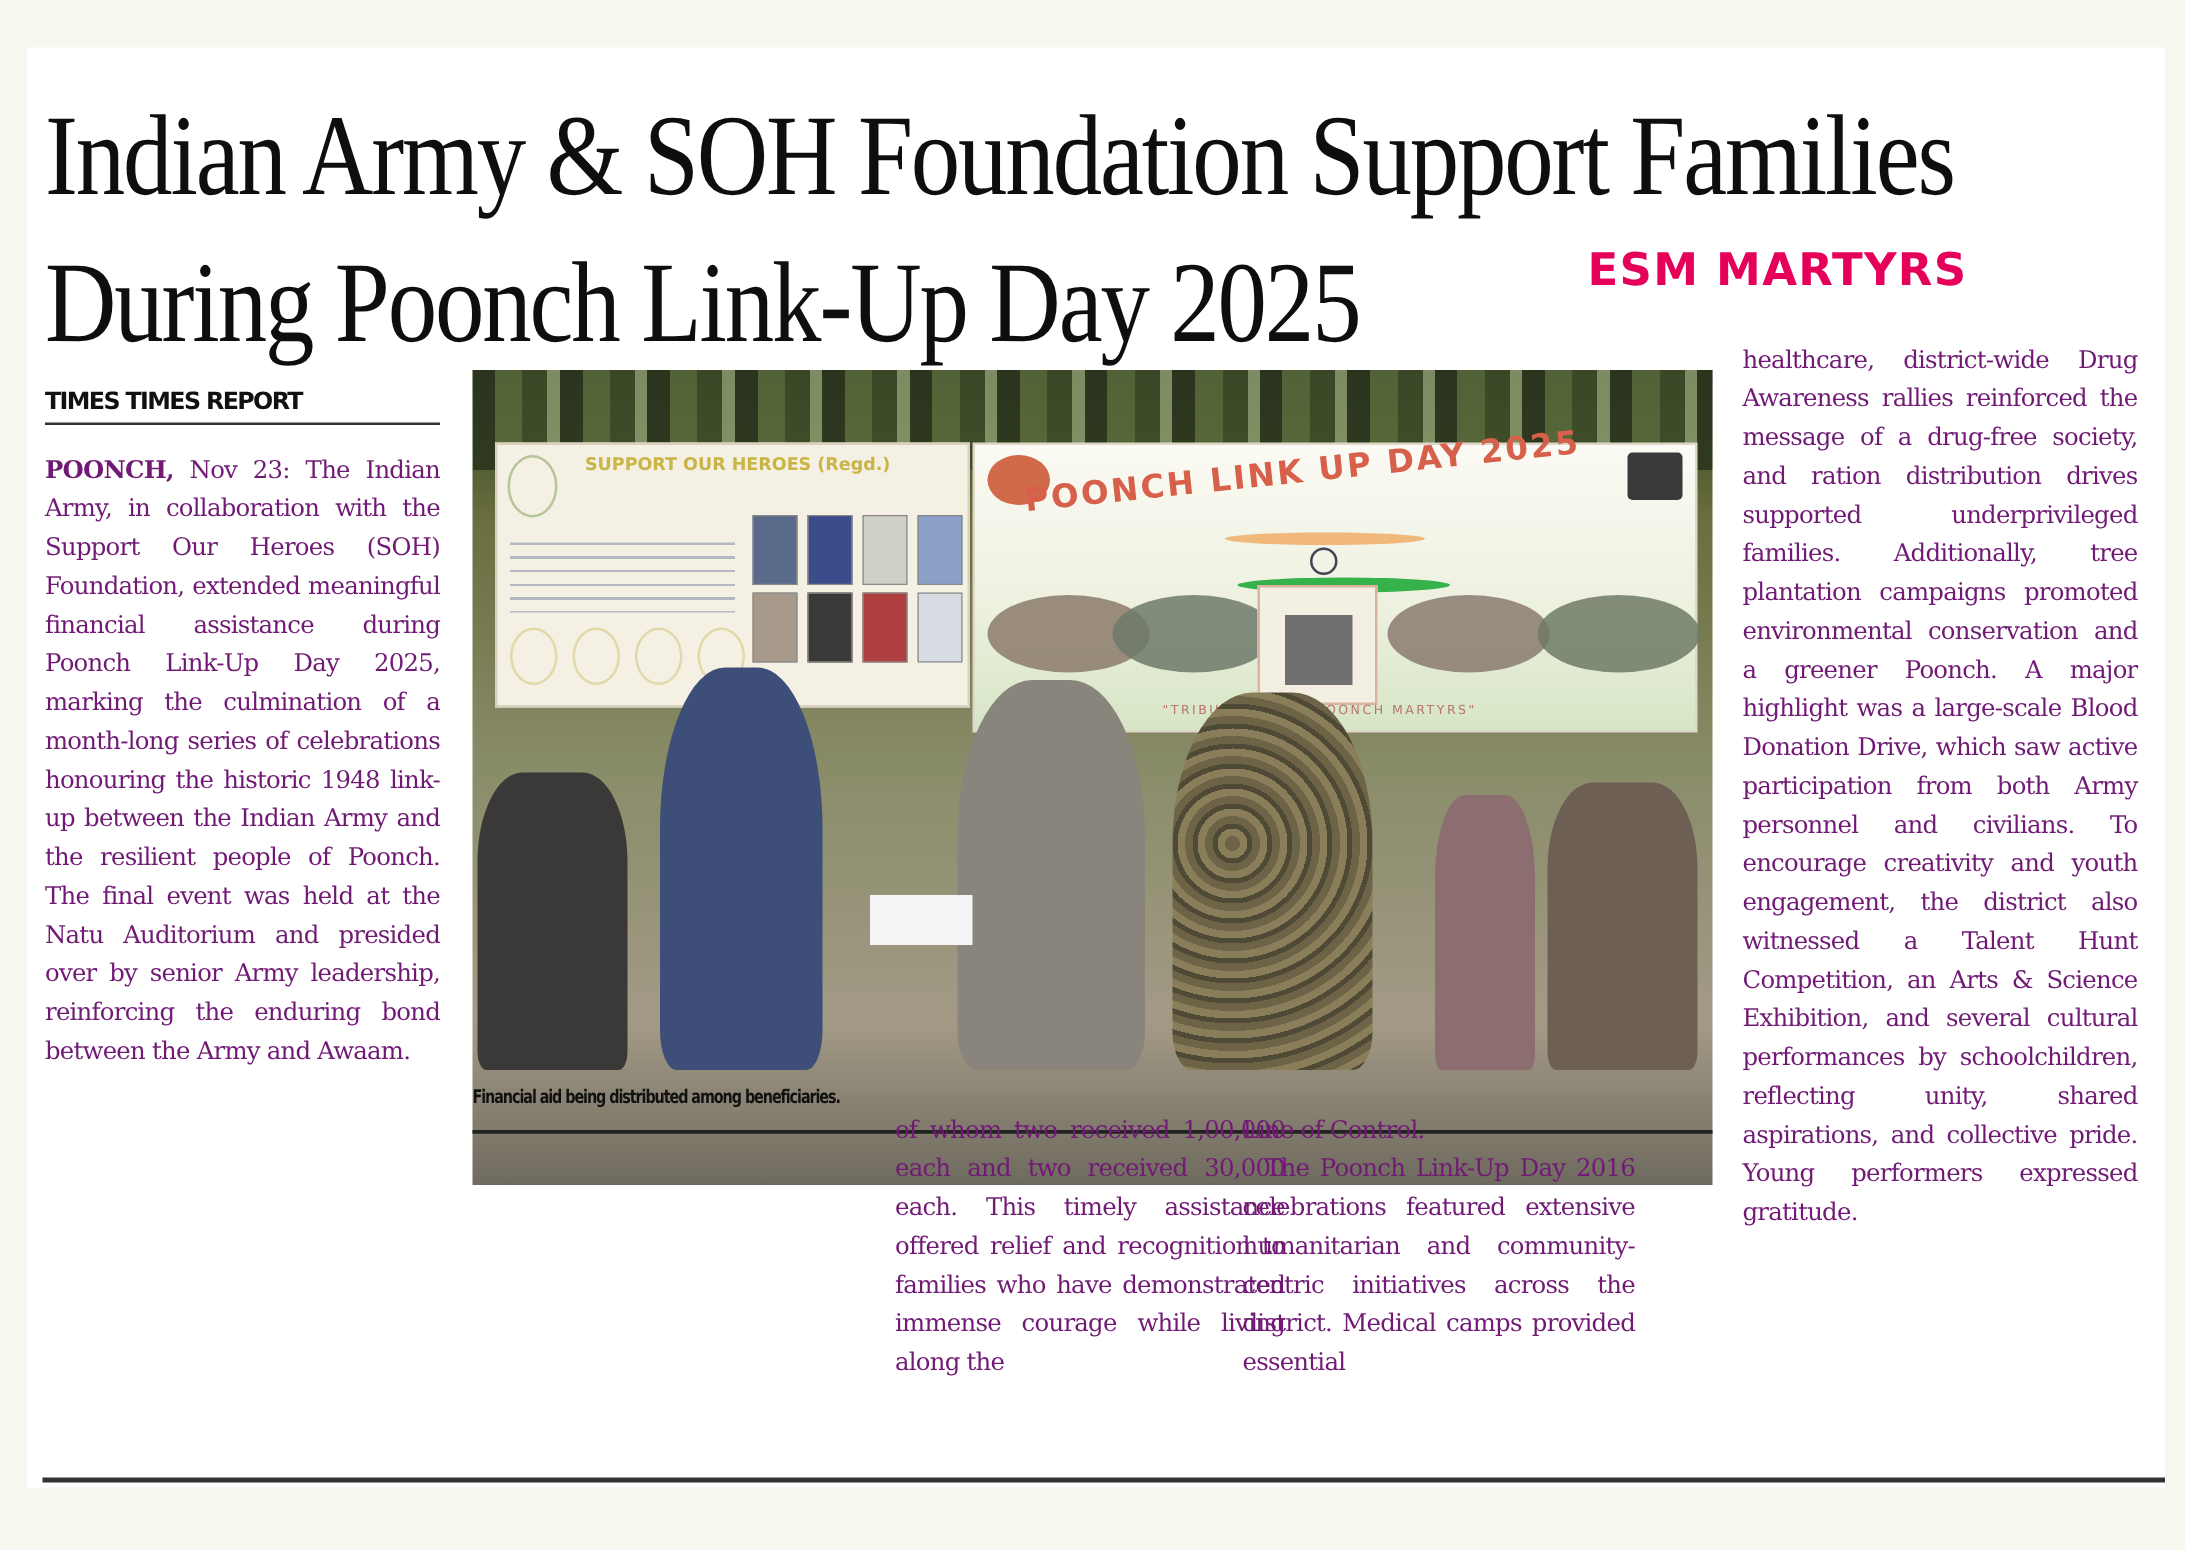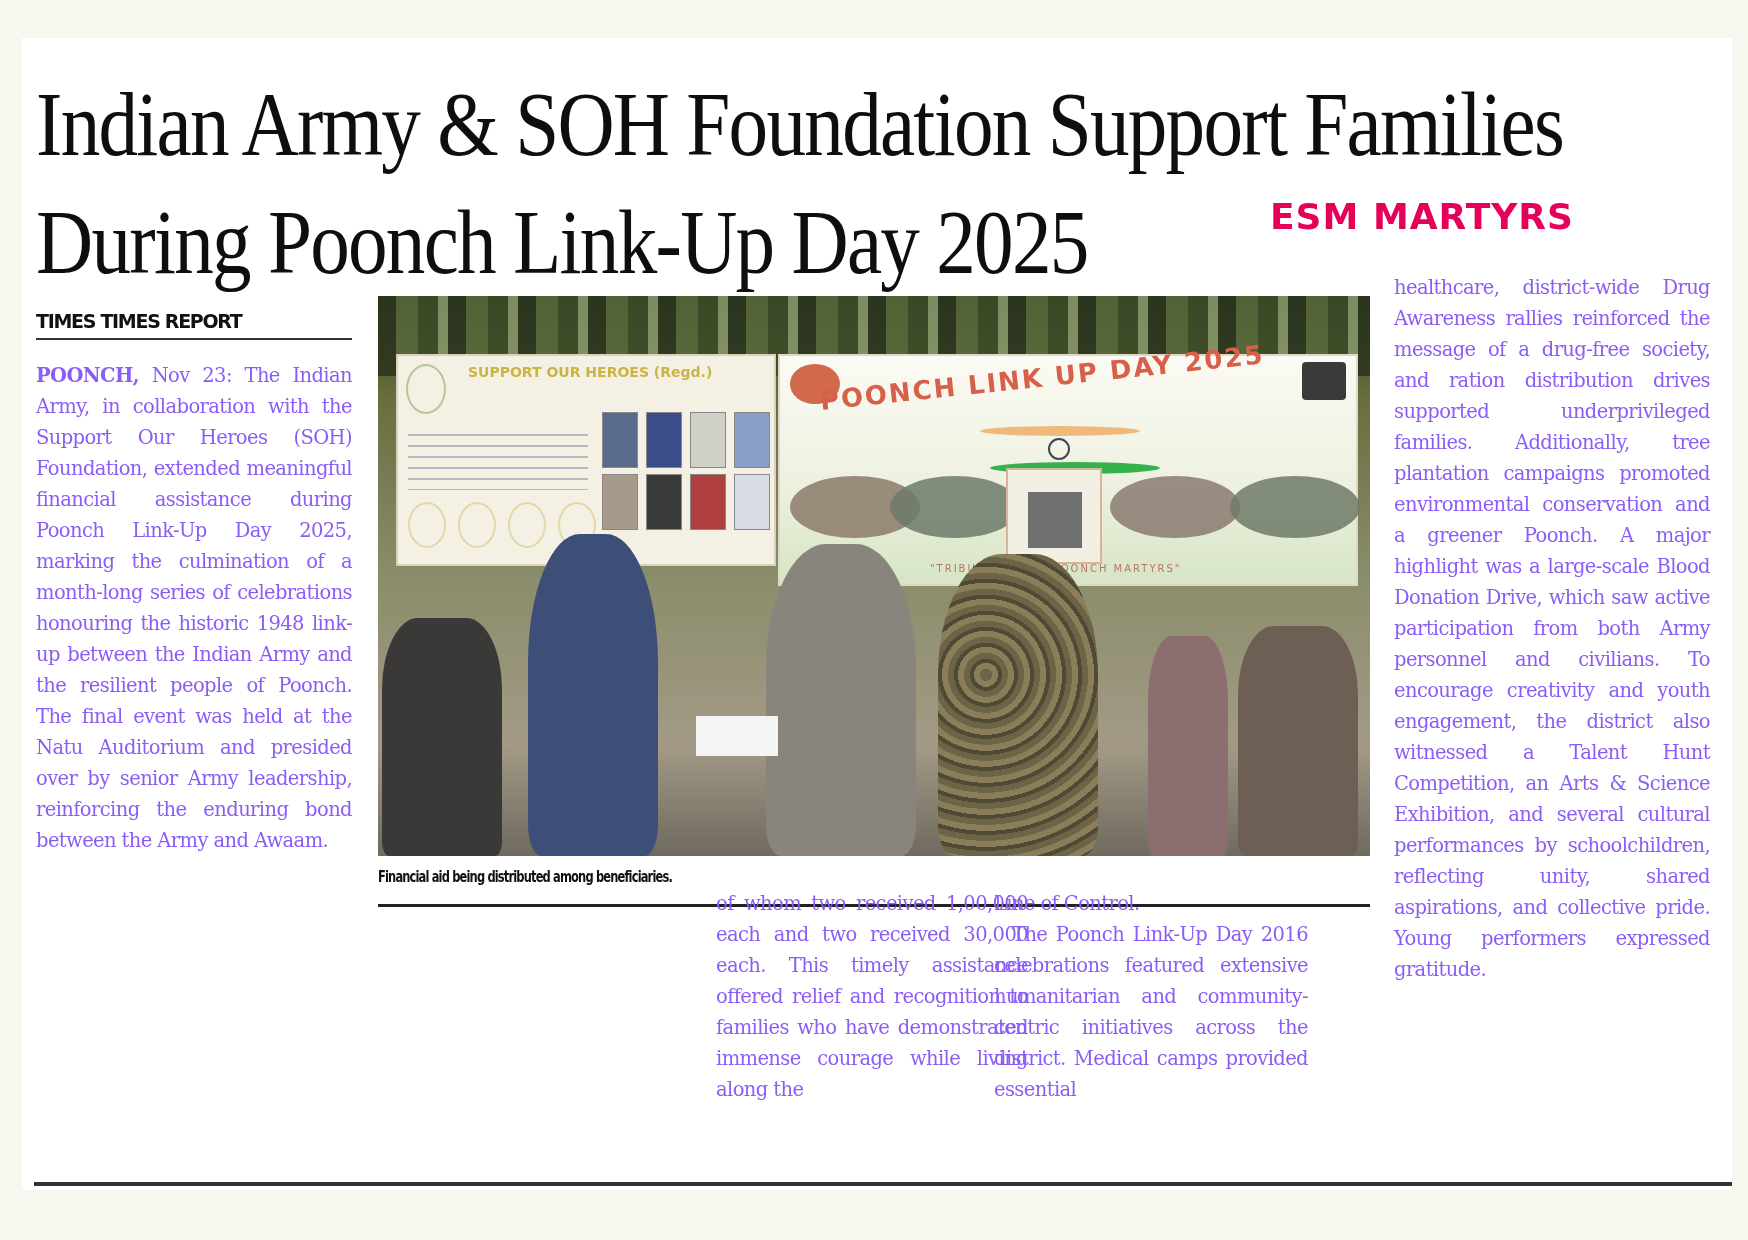--- a/index.html
+++ b/index.html
@@ -14,32 +14,32 @@
   .headline.l2 { top: 158px; font-size: 92px; line-height: 92px; transform: scaleX(0.86); }
 
   .esm { position: absolute; left: 1248px; top: 158px; font-family: "DejaVu Sans", sans-serif; font-weight: bold;
     color: #e5005a; font-size: 36px; letter-spacing: 1px; }
 
   .byline { position: absolute; left: 14px; top: 272px; width: 316px; font-family: "DejaVu Sans", sans-serif;
     font-weight: bold; font-size: 19px; letter-spacing: -1.3px; color: #111; padding-bottom: 6px;
     border-bottom: 2px solid #333; }
 
   .col { position: absolute; font-family: "DejaVu Serif", serif; font-size: 19.5px; line-height: 31px;
-    text-align: justify; color: #8b5cf6; letter-spacing: -0.6px; }
+    text-align: justify; color: #701a75; letter-spacing: -0.6px; }
   .col p { margin: 0; }
   .col p.indent { text-indent: 18px; }
   .col .dateline { font-weight: bold; }
 
   .c-left { left: 14px; top: 322px; width: 316px; }
   .c-b1 { left: 356px; top: 850px; width: 312px; }
   .c-b2 { left: 694px; top: 850px; width: 312px; }
   .c-b3 { left: 972px; top: 850px; width: 314px; }
   .c-right { left: 1372px; top: 234px; width: 316px; }
 
-  .photo { position: absolute; left: 356px; top: 258px; width: 992px; height: 560px; overflow: hidden;
+  .photo { position: absolute; left: 356px; top: 258px; width: 992px; height: 652px; overflow: hidden;
     background: linear-gradient(180deg, #2f3a22 0%, #4b5a30 10%, #6a6d3e 18%, #8a8d6a 50%, #a39a86 80%, #6f6a5f 100%); }
   .trees { position: absolute; left: 0; top: 0; width: 100%; height: 80px;
     background: repeating-linear-gradient(90deg, #2a331d 0 18px, #58693a 18px 40px, #3c4a27 40px 60px, #8a9a6d 60px 70px); opacity: .85; }
   .board1 { position: absolute; left: 18px; top: 58px; width: 380px; height: 212px; background: #f4f1e4; border: 2px solid #d8d2bd; }
   .board1 .title { position: absolute; left: 70px; top: 8px; font-family: "DejaVu Sans", sans-serif; font-weight: bold;
     font-size: 14px; color: #c9b445; }
   .board1 .emblem { position: absolute; left: 8px; top: 8px; width: 40px; height: 50px; border-radius: 50%; border: 2px solid #b6c49a; }
   .board1 .lines { position: absolute; left: 10px; top: 78px; width: 180px; height: 56px;
     background: repeating-linear-gradient(180deg, #9aa0b0 0 2px, transparent 2px 11px); opacity: .7; }
   .board1 .circles { position: absolute; left: 10px; top: 146px; display: flex; gap: 12px; }

